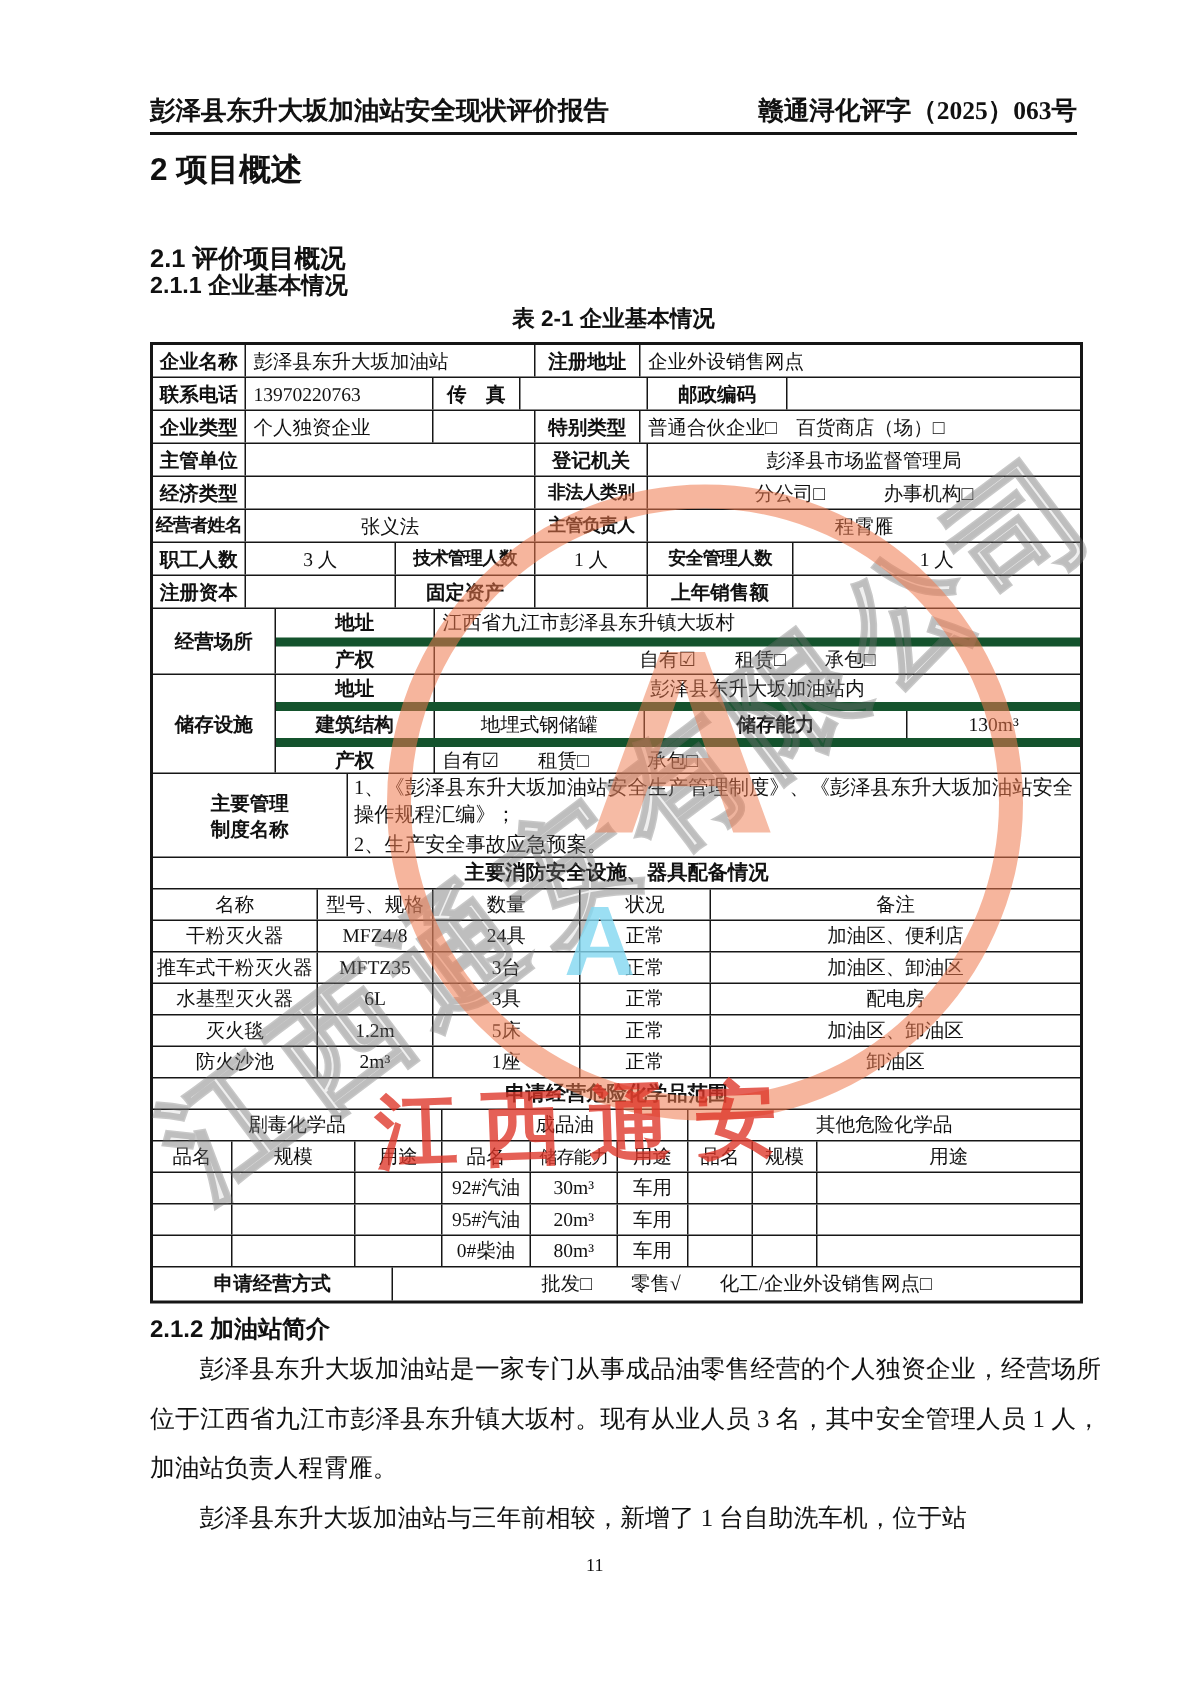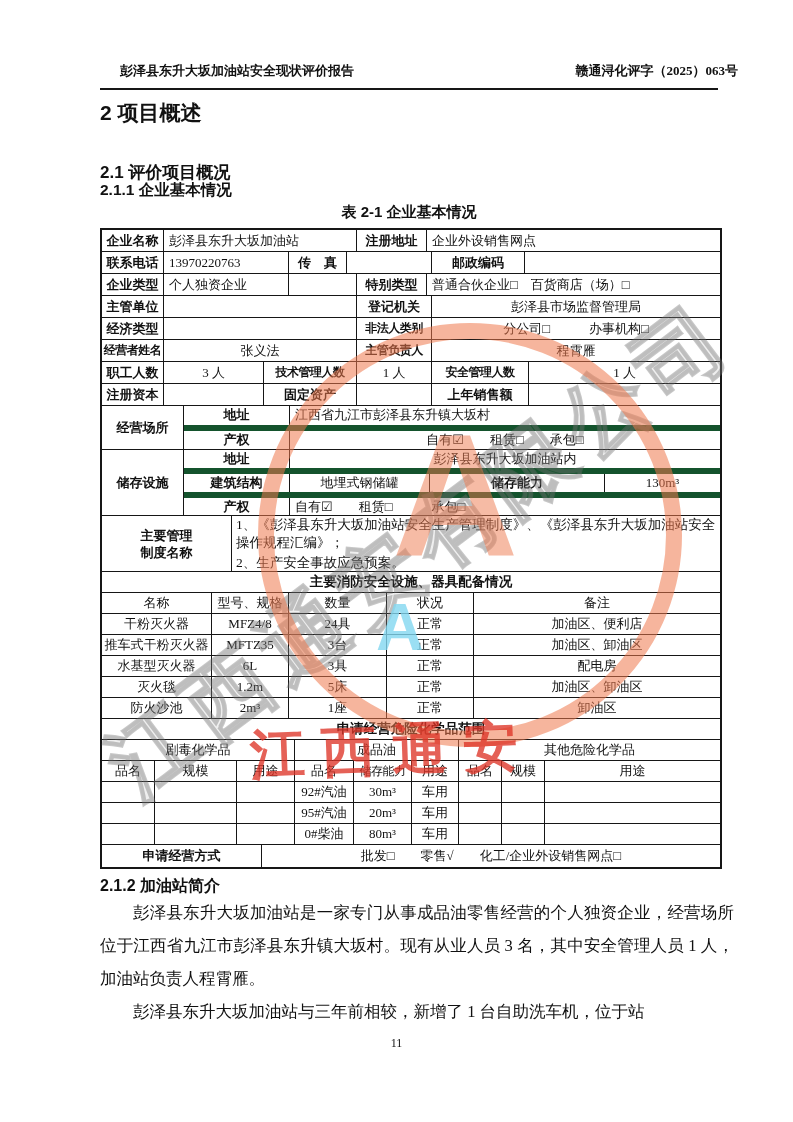--- a/index.html
+++ b/index.html
@@ -1,20 +1,20 @@
 <!DOCTYPE html>
 <html><head>
 <meta charset="utf-8">
 <style>
   html,body{margin:0;padding:0;background:#ffffff;}
   .page{position:relative;width:793px;height:1122px;background:#fff;color:#111;
         font-family:"Liberation Serif","DejaVu Serif",serif;overflow:hidden;}
   
   .doc-header{position:absolute;left:100px;top:62px;width:618px;display:flex;
-        justify-content:space-between;font-size:13px;font-weight:bold;margin-left:20px;}
+        justify-content:space-between;font-size:17px;font-weight:bold;}
   .header-rule{position:absolute;left:100px;top:88px;width:618px;border-top:2px solid #161616;}
   
   .h1{position:absolute;left:100px;top:99px;font:bold 21px "Liberation Sans","DejaVu Sans",sans-serif;}
   .h2{position:absolute;left:100px;top:161px;font:bold 17px "Liberation Sans","DejaVu Sans",sans-serif;}
   .h3{position:absolute;left:100px;top:180px;font:bold 15.5px "Liberation Sans","DejaVu Sans",sans-serif;}
   .tbl-title{position:absolute;left:100px;top:203px;width:618px;text-align:center;
         font:bold 15px "Liberation Sans","DejaVu Sans",sans-serif;}
   
   .btable{position:absolute;left:100px;top:228px;width:618px;border:2px solid #161616;
         font-size:13px;box-sizing:content-box;}

